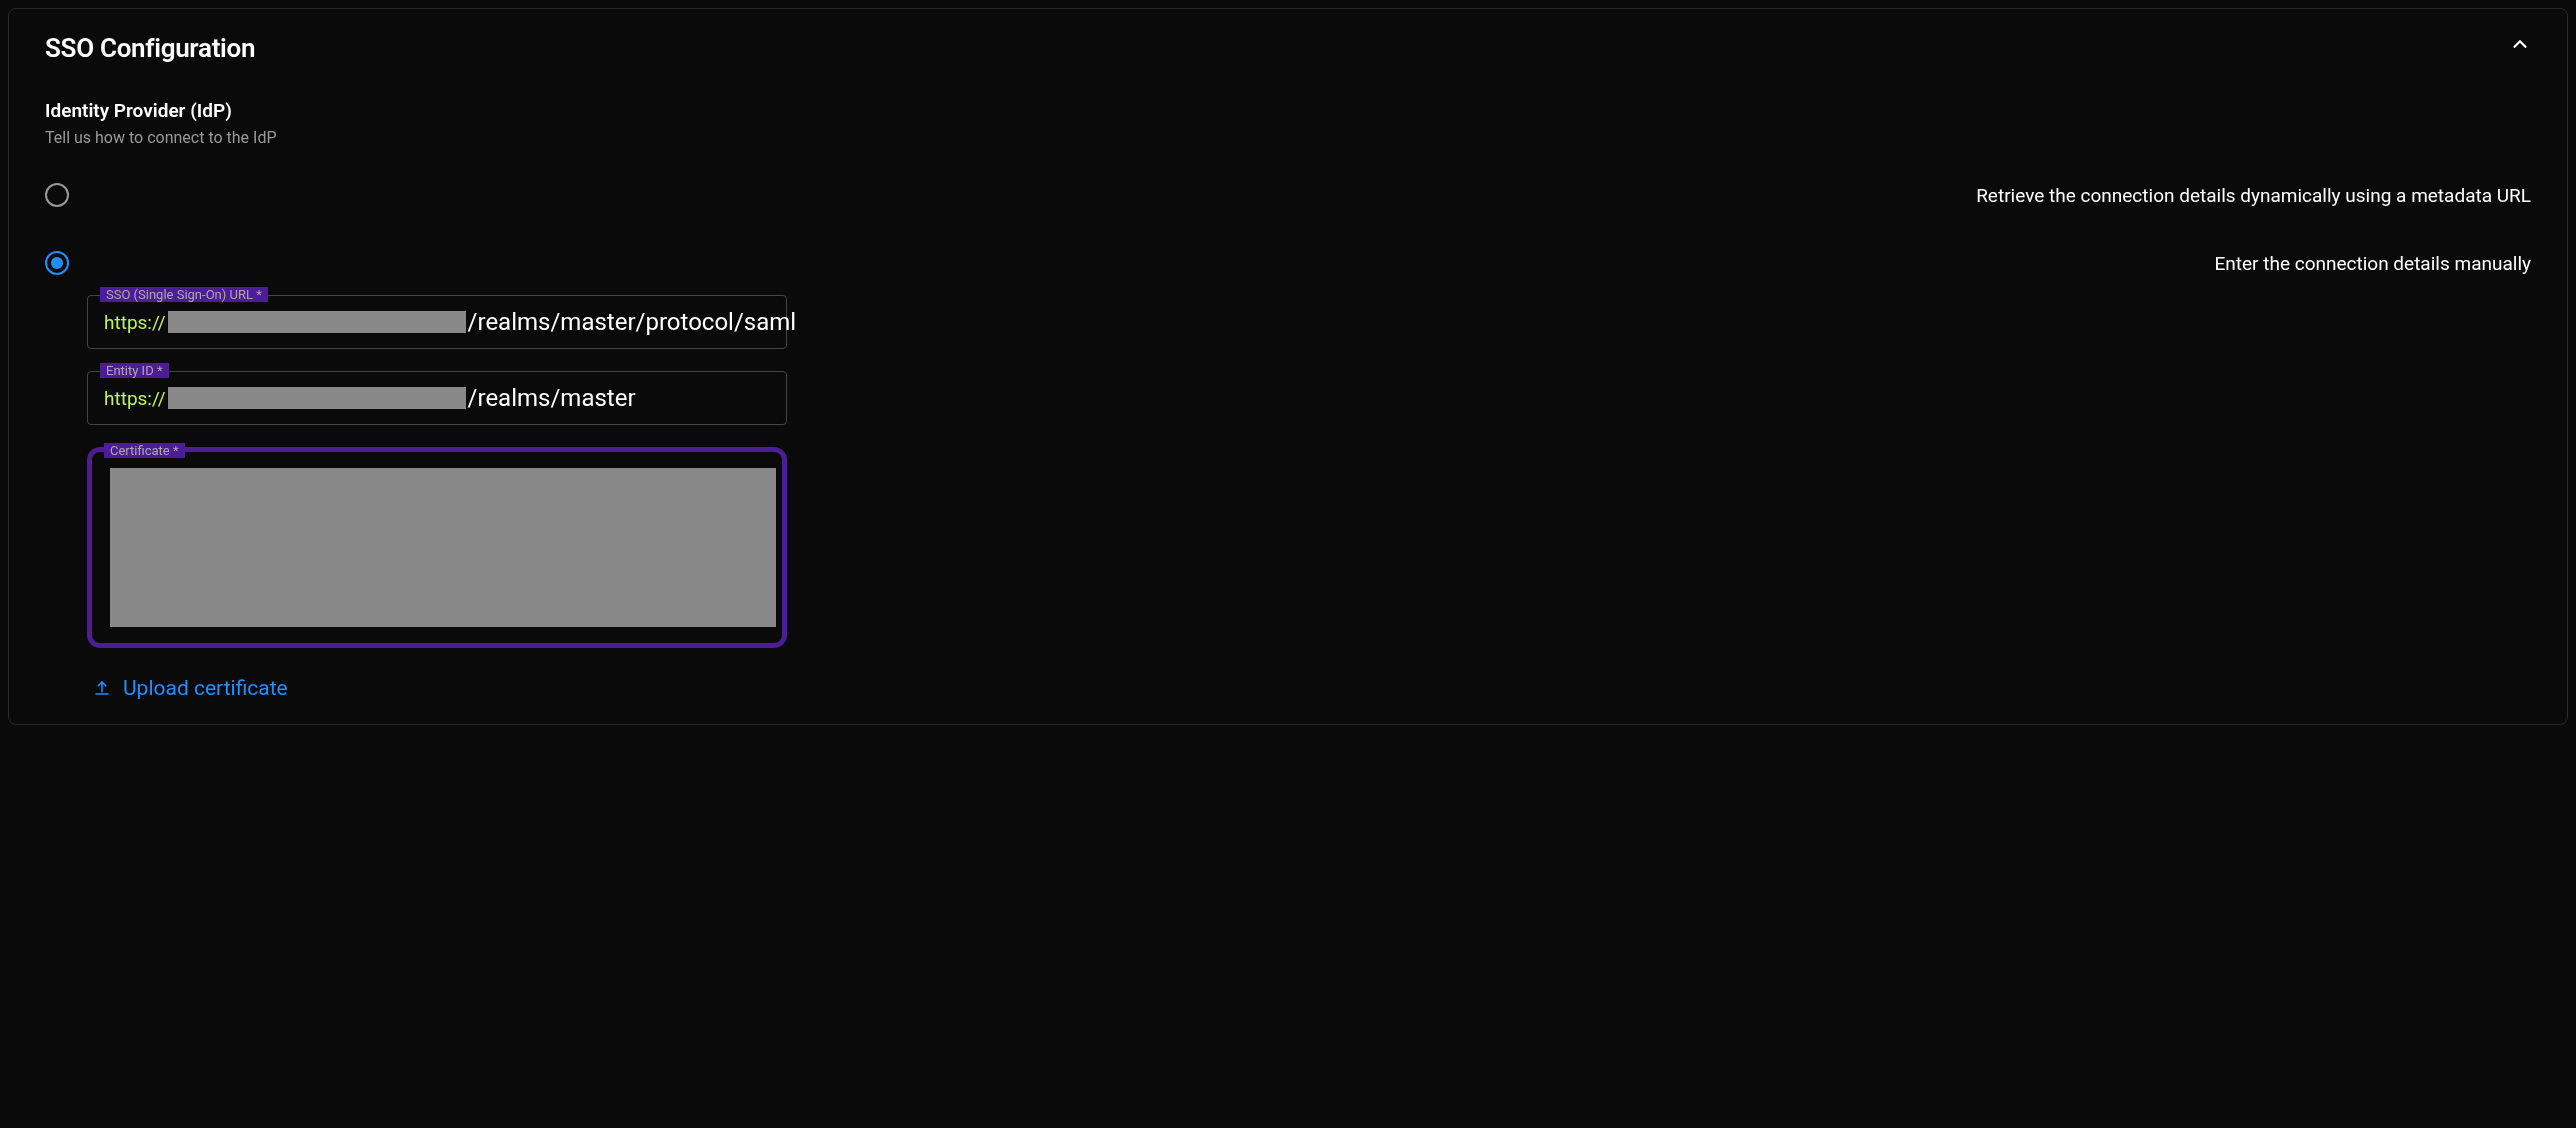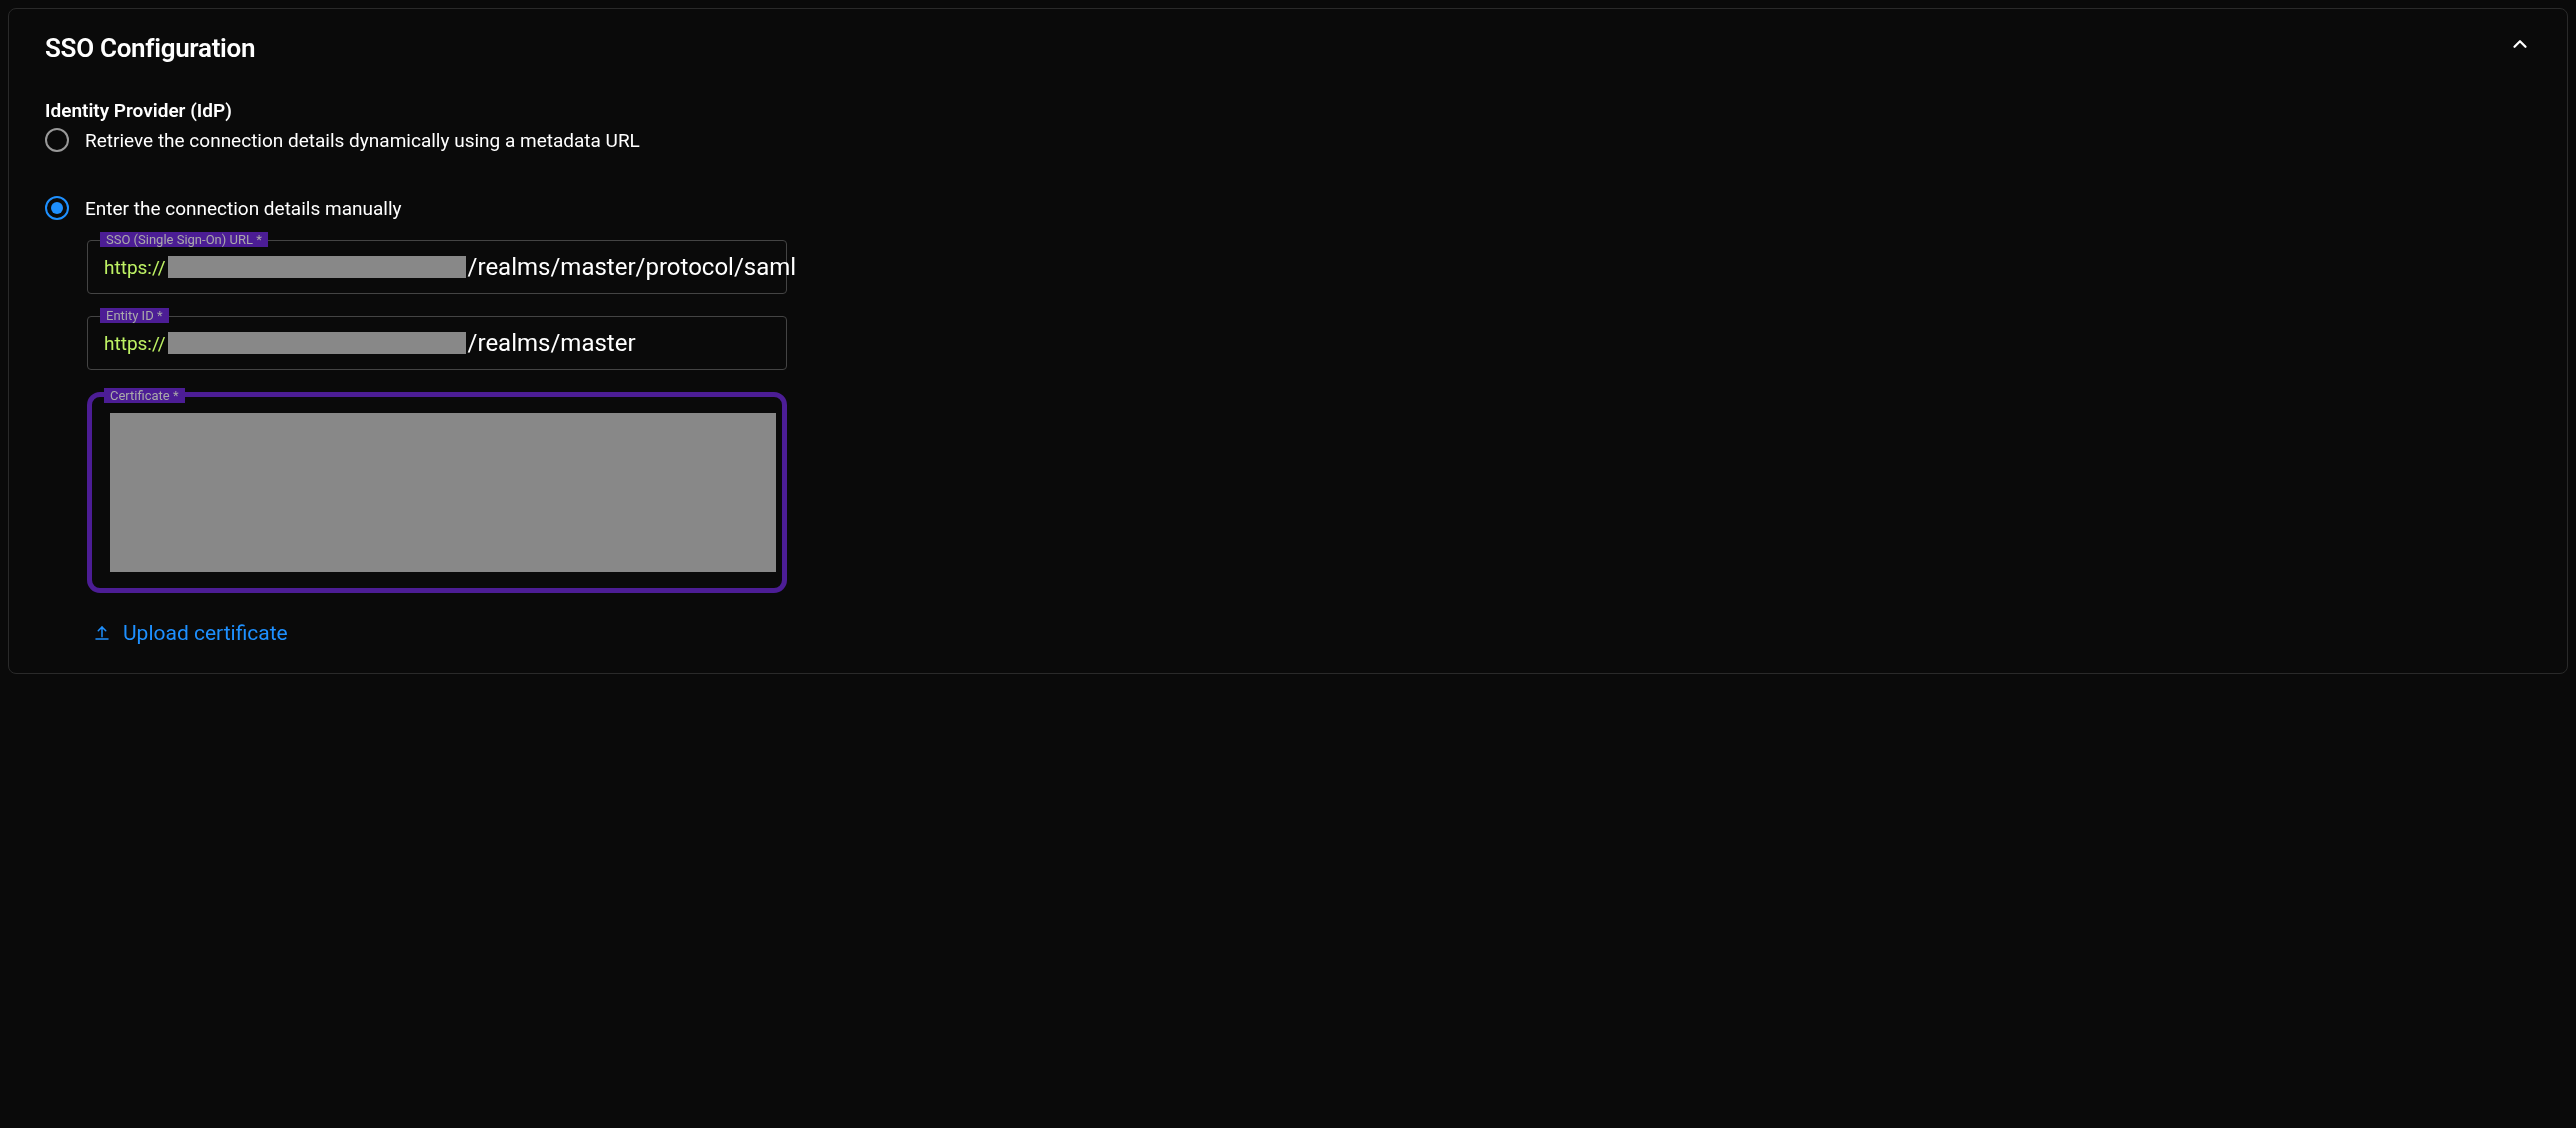--- a/index.html
+++ b/index.html
@@ -57,20 +57,21 @@
       display: flex;
       flex-direction: column;
       gap: 44px;
     }
     
     .radio-option {
       display: flex;
       align-items: center;
       gap: 16px;
       cursor: pointer;
+      justify-content: space-between;
     }
     
     .radio-circle {
       width: 24px;
       height: 24px;
       border-radius: 50%;
       border: 2px solid #999999;
       display: flex;
       align-items: center;
       justify-content: center;
@@ -190,20 +191,21 @@
   <div class="panel-header">
     <h1 class="panel-title">SSO Configuration</h1>
     <div class="chevron-icon">
       <svg width="22" height="22" viewBox="0 0 24 24" fill="none" stroke="currentColor" stroke-width="2.5" stroke-linecap="round" stroke-linejoin="round">
         <polyline points="18 15 12 9 6 15"></polyline>
       </svg>
     </div>
   </div>
 
   <div class="section-title">Identity Provider (IdP)</div>
+  <div class="section-subtitle">Tell us how to connect to the IdP</div>
 
   <div class="radio-group">
     <label class="radio-option">
       <span class="radio-circle">
         
       </span>
       <span class="radio-label">Retrieve the connection details dynamically using a metadata URL</span>
     </label>
 
     <div>

